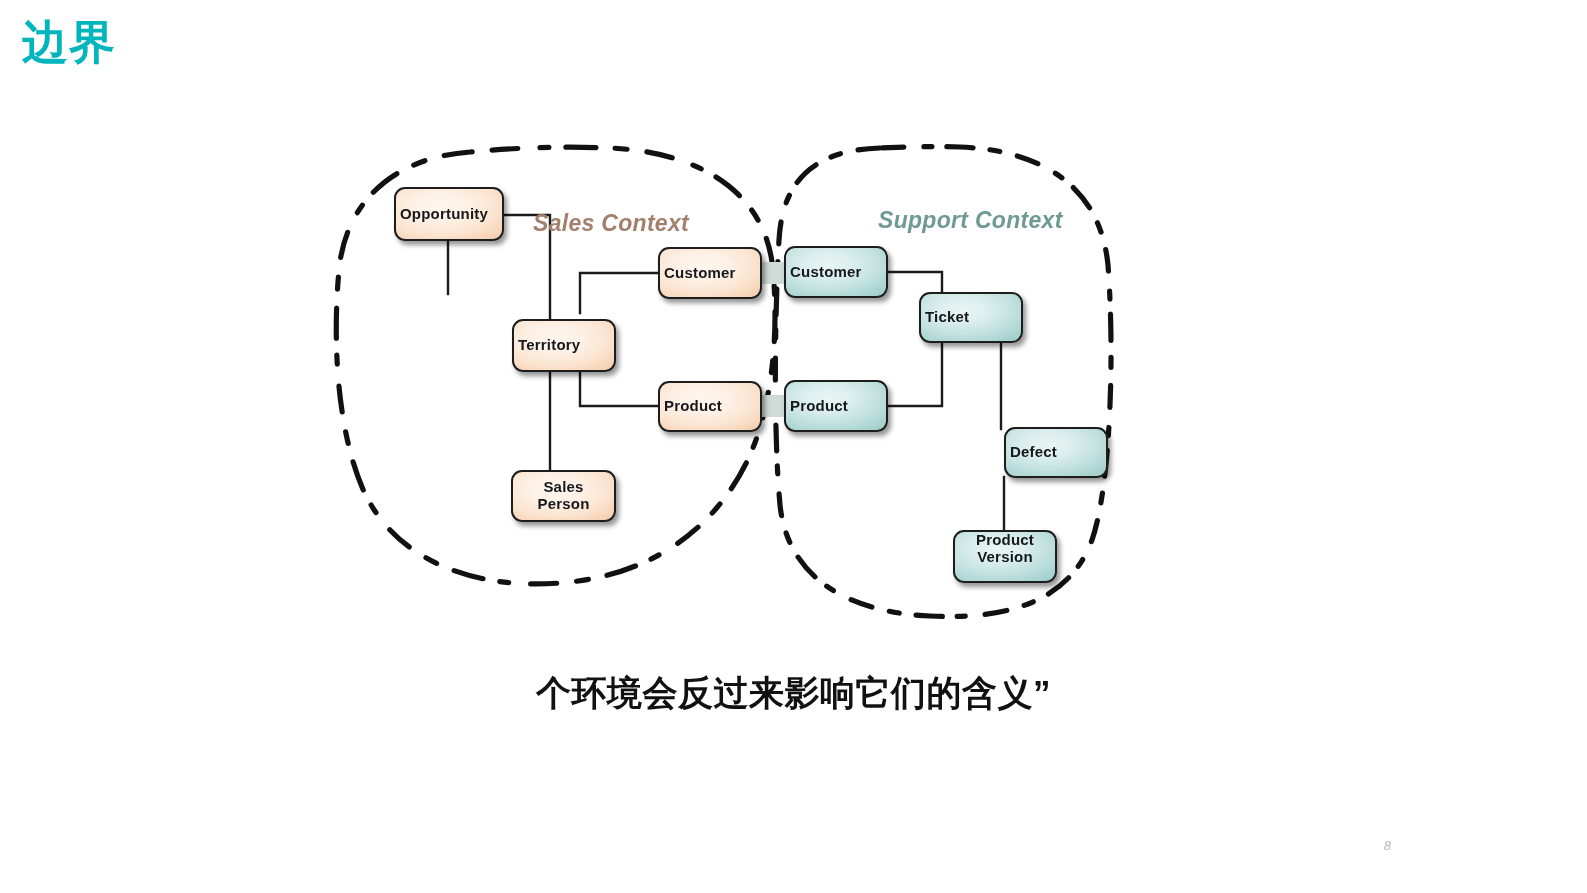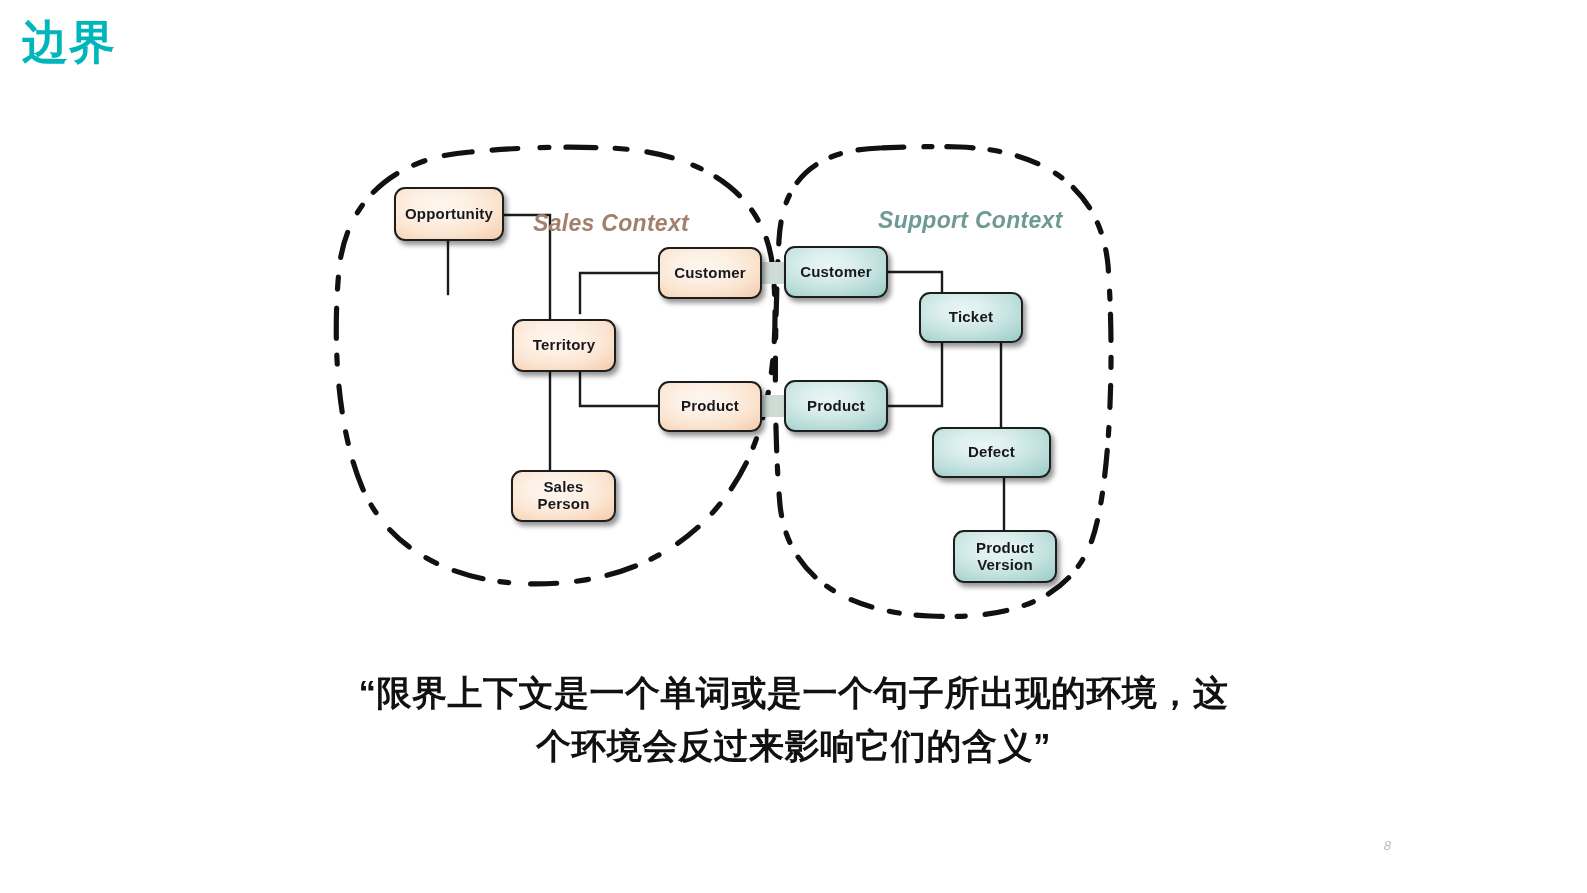--- a/index.html
+++ b/index.html
@@ -46,21 +46,20 @@
   }
 
   
   .node {
     position: absolute;
     box-sizing: border-box;
     border: 2.2px solid #1d1d1d;
     border-radius: 11px;
     display: flex;
     align-items: center;
-    justify-content: center;
     text-align: center;
     font-size: 15px;
     font-weight: 700;
     color: #17171c;
     letter-spacing: 0.2px;
     line-height: 1.12;
     box-shadow: 3px 4px 5px rgba(0,0,0,0.42);
     z-index: 6;
   }
   .node.sales {
@@ -206,29 +205,28 @@
   </div>
 
   <div class="node support" style="left:784px; top:380px; width:104px; height:52px;">
     <span class="node-label">Product</span>
   </div>
 
   <div class="node support" style="left:919px; top:292px; width:104px; height:51px;">
     <span class="node-label">Ticket</span>
   </div>
 
-  <div class="node support" style="left:932px; top:427px; width:119px; height:51px;">
+  <div class="node support" style="left:1004px; top:427px; width:104px; height:51px;">
     <span class="node-label">Defect</span>
   </div>
 
   <div class="node support" style="left:953px; top:530px; width:104px; height:53px; flex-direction:column;">
     <span class="node-label">Product</span>
     <span class="node-label">Version</span>
   </div>
 
 </div>
 
 <div id="caption">
-  <span class="cap-line">“限界上下文是一个单词或是一个句子所出现的环境，这</span>
   <span class="cap-line">个环境会反过来影响它们的含义”</span>
 </div>
 
 <div id="page-number">8</div>
 
 </body></html>

